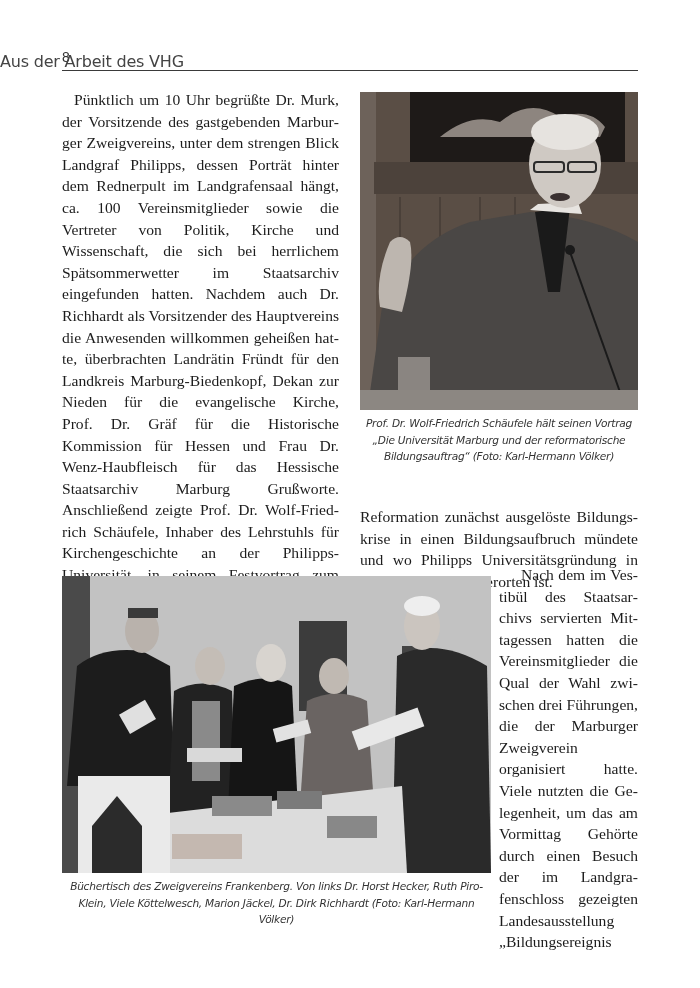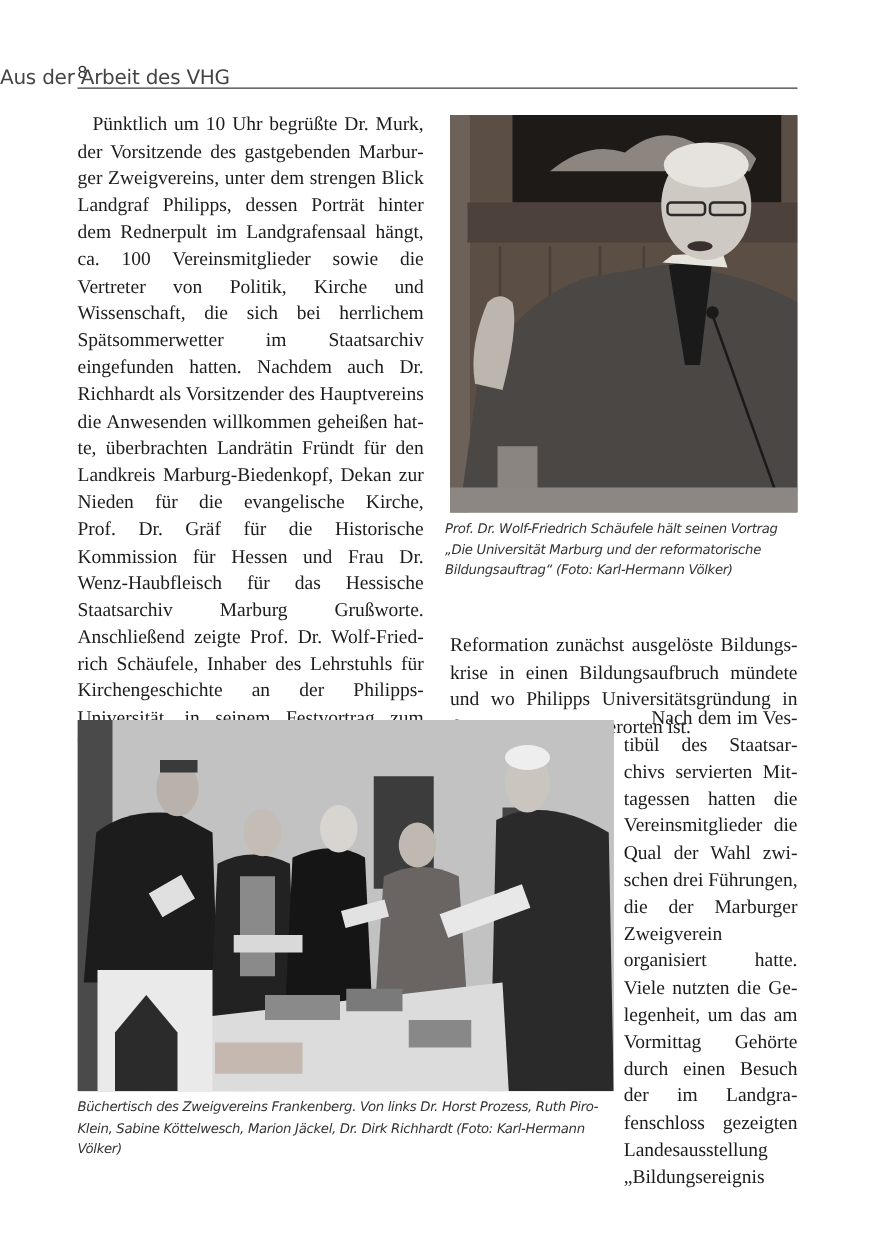--- a/index.html
+++ b/index.html
@@ -13,21 +13,21 @@
   .col-left { position: absolute; left: 62px; top: 89px; width: 277px; hyphens: manual; }
   .col-left p { text-indent: 12px; }
   .col-right-cont { position: absolute; left: 360px; top: 506px; width: 278px; }
   .col-narrow { position: absolute; left: 499px; top: 564px; width: 139px; }
   .col-narrow p { text-indent: 22px; }
 
   .photo { position: absolute; overflow: hidden; background: #777; }
   .photo-top { left: 360px; top: 92px; width: 278px; height: 318px; background: linear-gradient(180deg, #4a3f36 0%, #5c5048 40%, #6b625a 100%); }
   .photo-bottom { left: 62px; top: 576px; width: 429px; height: 297px; background: linear-gradient(90deg, #9a9a9a 0%, #c8c8c8 50%, #d6d6d6 80%, #b8b8b8 100%); }
 
-  .caption { position: absolute; font-family: "DejaVu Sans", sans-serif; font-style: italic; font-size: 10.6px; line-height: 16.5px; color: #333; letter-spacing: -0.25px; }
+  .caption { position: absolute; font-family: "DejaVu Sans", sans-serif; font-style: italic; font-size: 10.6px; line-height: 16.5px; text-align: center; color: #333; letter-spacing: -0.25px; }
   .caption-top { left: 356px; top: 415px; width: 286px; }
   .caption-bottom { left: 62px; top: 878px; width: 429px; }
 
   svg { display: block; }
 </style>
 </head>
 <body>
 
 <div>
   <div class="page-num">8</div>
@@ -106,17 +106,17 @@
     <path d="M80 240 L340 210 L345 297 L80 297 Z" fill="#dcdcdc"></path>
     <rect x="150" y="220" width="60" height="20" fill="#8a8a8a"></rect>
     <rect x="215" y="215" width="45" height="18" fill="#7a7a7a"></rect>
     <rect x="265" y="240" width="50" height="22" fill="#888"></rect>
     <rect x="110" y="258" width="70" height="25" fill="#c4b8b0"></rect>
 
     <rect x="16" y="200" width="92" height="97" fill="#eaeaea"></rect>
     <path d="M30 297 L30 250 L55 220 L80 250 L80 297 Z" fill="#2b2b2b"></path>
   </svg>
 </div>
-<div class="caption caption-bottom">Büchertisch des Zweigvereins Frankenberg. Von links Dr. Horst Prozess, Ruth Piro-Klein, Sabine Köttelwesch, Marion Jäckel, Dr. Dirk Richhardt (Foto: Karl-Hermann Völker)</div>
+<div class="caption caption-bottom">Büchertisch des Zweigvereins Frankenberg. Von links Dr. Horst Hecker, Ruth Piro-Klein, Viele Köttelwesch, Marion Jäckel, Dr. Dirk Richhardt (Foto: Karl-Hermann Völker)</div>
 
 <div class="body-text col-narrow">
   <p>Nach dem im Ves­tibül des Staatsar­chivs servierten Mit­tagessen hatten die Vereinsmitglieder die Qual der Wahl zwi­schen drei Führun­gen, die der Mar­burger Zweigverein organisiert hatte. Viele nutzten die Ge­legenheit, um das am Vormittag Gehör­te durch einen Be­such der im Landgra­fenschloss gezeigten Landesausstellung „Bildungsereignis</p>
 </div>
 
 </body></html>

